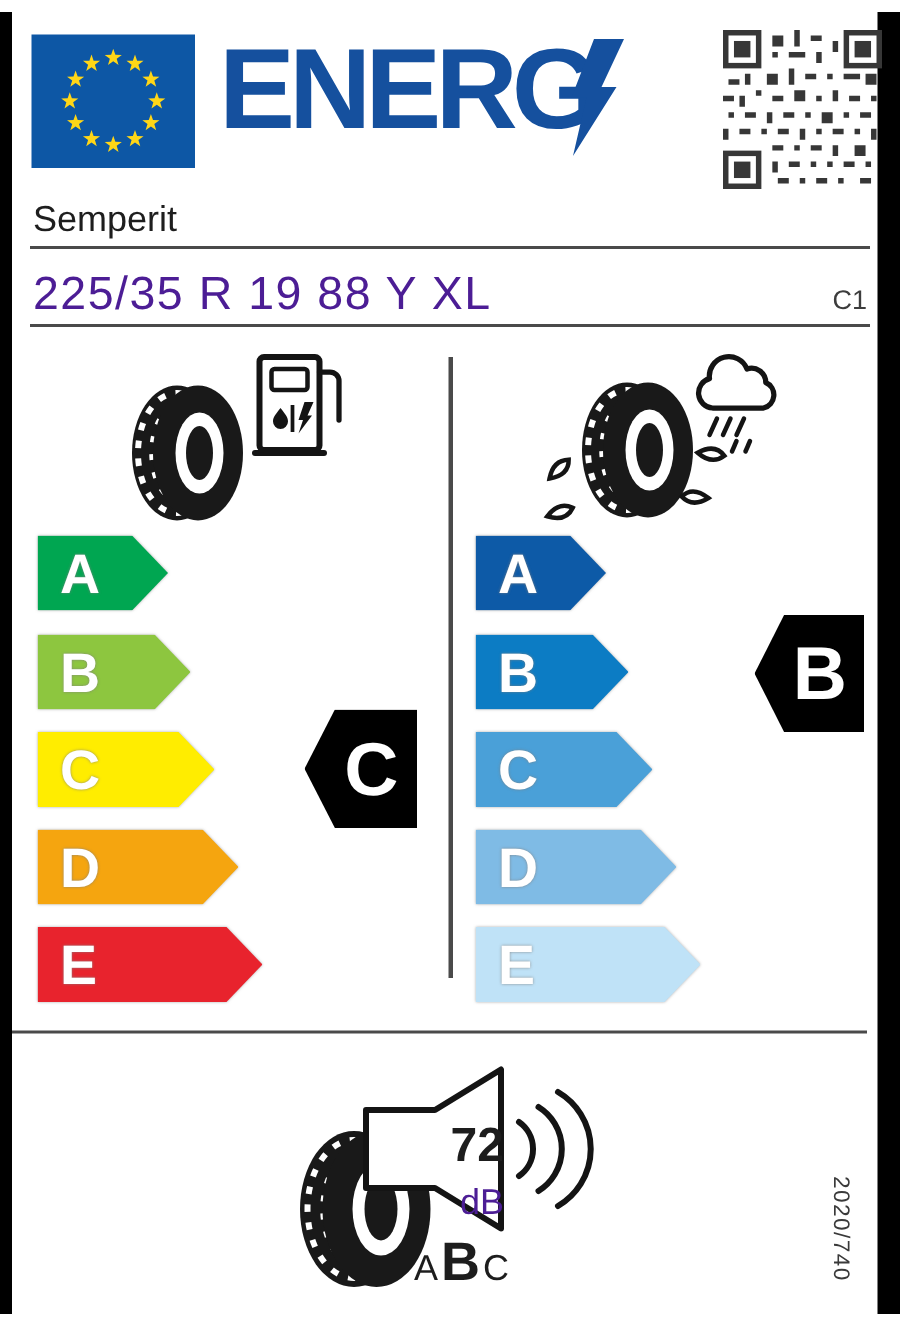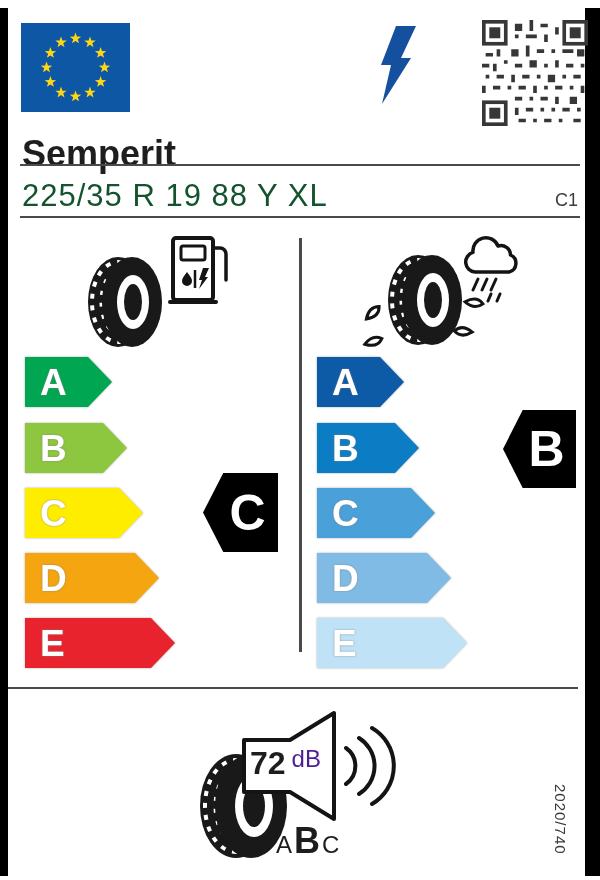--- a/index.html
+++ b/index.html
@@ -12,26 +12,26 @@
   .border-right{left:585px;top:8px;width:15px;height:868px;background:#000;}
 
   
   .flag{left:21px;top:23px;width:109px;height:89px;}
   .energ{left:146px;top:22px;font-size:76px;font-weight:bold;letter-spacing:-4px;color:#15509e;line-height:1;}
   .bolt{left:374px;top:26px;}
   .qr{left:482px;top:20px;}
 
   
   .brand-row{left:22px;top:133px;width:556px;height:30px;display:flex;justify-content:space-between;align-items:baseline;}
-  .brand{font-size:36px;font-weight:bold;color:#1e1e1e;}
+  .brand{font-size:24px;font-weight:normal;color:#1e1e1e;}
   .article{font-size:27px;color:#2e2e2e;}
   .rule{height:2px;background:#4a4a4a;}
   .rule1{left:20px;top:164px;width:560px;}
   .size-row{left:22px;top:178px;width:556px;height:36px;display:flex;justify-content:space-between;align-items:baseline;}
-  .tire-size{font-size:31px;color:#14532d;letter-spacing:1px;}
+  .tire-size{font-size:31px;color:#4c1d95;letter-spacing:1px;}
   .tire-class{font-size:18px;color:#3d3d3d;}
   .rule2{left:20px;top:216px;width:560px;}
   .rule3{left:8px;top:687px;width:570px;}
   .divider{left:299px;top:238px;width:3px;height:414px;background:#4a4a4a;}
 
   
   .barwrap{position:absolute;filter:drop-shadow(0 0 1px rgba(110,110,110,.55));}
   .bar{height:50px;clip-path:polygon(0 0,calc(100% - 24px) 0,100% 50%,calc(100% - 24px) 100%,0 100%);
        display:flex;align-items:center;padding-left:15px;box-sizing:border-box;}
   .bar span{color:#fff;font-weight:bold;font-size:37px;line-height:1;text-shadow:0 0 2px rgba(130,130,130,.9);}
@@ -39,21 +39,21 @@
   .r1{top:357px}.r2{top:423px}.r3{top:488px}.r4{top:553px}.r5{top:618px}
   .w1{width:87px}.w2{width:102px}.w3{width:118px}.w4{width:134px}.w5{width:150px}
 
   .badge{background:#000;color:#fff;clip-path:polygon(27% 0,100% 0,100% 100%,27% 100%,0 50%);
          display:flex;align-items:center;justify-content:center;padding-left:14px;box-sizing:border-box;
          font-weight:bold;font-size:50px;}
   .badge-fuel{left:203px;top:473px;width:75px;height:79px;}
   .badge-wet{left:503px;top:410px;width:73px;height:78px;}
 
   
-  .db-text{left:250px;top:745px;width:86px;height:46px;display:flex;align-items:flex-start;gap:6px;color:#1d1d1d;}
+  .db-text{left:250px;top:745px;width:86px;height:46px;display:flex;align-items:flex-end;gap:6px;color:#1d1d1d;flex-direction:column;}
   .db-value{font-size:32px;font-weight:bold;}
   .db-unit{font-size:24px;color:#4c1d95;}
   .abc{left:276px;top:820px;width:70px;display:flex;align-items:baseline;gap:2px;color:#1d1d1d;}
   .abc .sm{font-size:24px;}
   .abc .big{font-size:36px;font-weight:bold;}
   .reg{left:552px;top:784px;writing-mode:vertical-rl;text-orientation:mixed;
        font-size:15px;color:#3a3a3a;letter-spacing:1px;}
   svg{display:block;}
 </style>
 </head>
@@ -92,20 +92,21 @@
       <use href="#st" transform="translate(40,69.6)"></use>
         <use href="#st" transform="translate(29.4,59)"></use>
       <use href="#st" transform="translate(25.5,44.5)"></use>
         <use href="#st" transform="translate(29.4,30)"></use>
       <use href="#st" transform="translate(40,19.4)"></use>
         <use href="#st" transform="translate(54.5,15.5)"></use>
       <use href="#st" transform="translate(69,19.4)"></use>
         <use href="#st" transform="translate(79.6,30)"></use>
     </svg>
   </div>
+  <div class="abs energ">ENERG</div>
   <div class="abs bolt">
     <svg width="46" height="78" viewBox="0 0 46 78">
       <polygon points="22,0 42,0 27,32 37,32 8,78 17,39 7,39" fill="#15509e"></polygon>
     </svg>
   </div>
   <div class="abs qr">
     <svg width="106" height="106" viewBox="0 0 29 29">
       <g fill="#373737">
         <rect x="0" y="0" width="7" height="7"></rect>
           <rect x="22" y="0" width="7" height="7"></rect>

